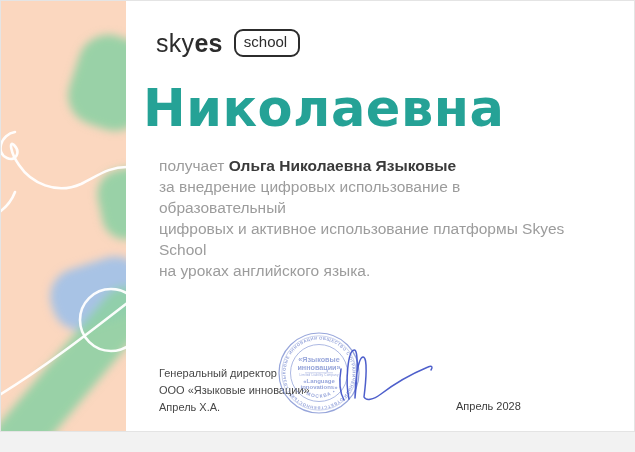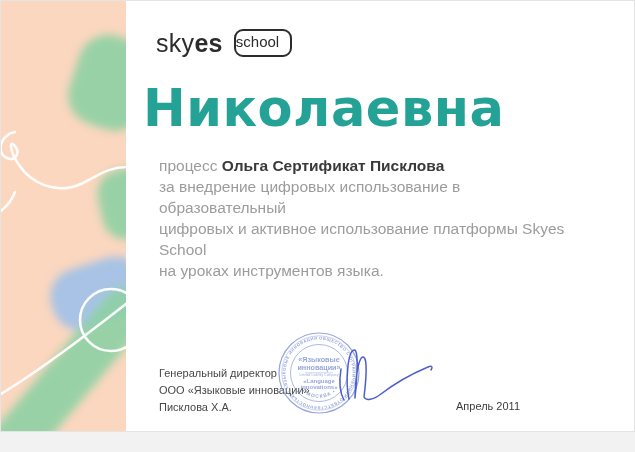--- a/index.html
+++ b/index.html
@@ -33,21 +33,21 @@
     position:absolute;left:155px;top:27px;
     display:flex;align-items:center;height:30px;
     color:#2c2c2c;
   }
   .logo .word{font-size:25px;letter-spacing:.3px;font-weight:400;}
   .logo .word b{font-weight:700;}
   .badge{
     margin-left:11px;
     font-size:15px;font-weight:500;color:#2c2c2c;
     border:2px solid #2c2c2c;border-radius:9px;
-    padding:2px 11px 4px 0;line-height:18px;
+    padding:2px 11px 4px 8px;line-height:18px;
   }
 
   .title{
     position:absolute;left:142px;top:80px;margin:0;
     font-family:"DejaVu Sans","Liberation Sans",sans-serif;
     font-size:51px;font-weight:700;letter-spacing:.5px;line-height:56px;
     color:var(--accent-teal,#25a296);
   }
 
   .bodytext{
@@ -107,30 +107,30 @@
   </div>
 
   <header class="logo">
     <span class="word"><span>sky</span><b>es</b></span>
     <span class="badge">school</span>
   </header>
 
   <h1 class="title">Николаевна</h1>
 
   <div class="bodytext">
-    <div><span>процесс</span>&nbsp;<span class="name">Ольга Сертификат Писклова</span></div>
+    <div><span>получает</span>&nbsp;<span class="name">Ольга Николаевна Языковые</span></div>
     <div>за внедрение цифровых использование в образовательный</div>
     <div>цифровых и активное использование платформы Skyes School</div>
-    <div>на уроках инструментов языка.</div>
+    <div>на уроках английского языка.</div>
   </div>
 
   <div class="signatory">
     <div>Генеральный директор</div>
     <div>ООО «Языковые инновации»</div>
-    <div>Писклова Х.А.</div>
+    <div>Апрель Х.А.</div>
   </div>
 
   <svg class="stamp" viewBox="0 0 96 96">
     <defs>
       <path id="ringPath" d="M 48,14.5 A 33.5,33.5 0 1 1 47.99,14.5"></path>
       <path id="cityPath" d="M 24,58 A 27,27 0 0 0 72,58"></path>
     </defs>
     <circle cx="48" cy="48" r="40" stroke-width="1.2"></circle>
     <circle cx="48" cy="48" r="37.2" stroke-width="0.5"></circle>
     <circle cx="48" cy="48" r="28.5" stroke-width="0.8"></circle>
@@ -148,15 +148,15 @@
     </text>
   </svg>
 
   <svg class="signature" viewBox="0 0 108 74">
     <path d="M 10,38 C 8,50 9,62 13,69
              M 18,68 C 14,50 17,20 23,19 C 28,18 26,46 24,67
              M 24,67 C 24,52 27,26 32,26 C 37,26 35,50 33,66
              M 33,66 C 35,70 42,69 50,63 C 63,53 78,44 97,36 C 101,34 102,36 100,39"></path>
   </svg>
 
-  <div class="date">Апрель 2011</div>
+  <div class="date">Апрель 2028</div>
 
 </div>
 
 </body></html>

